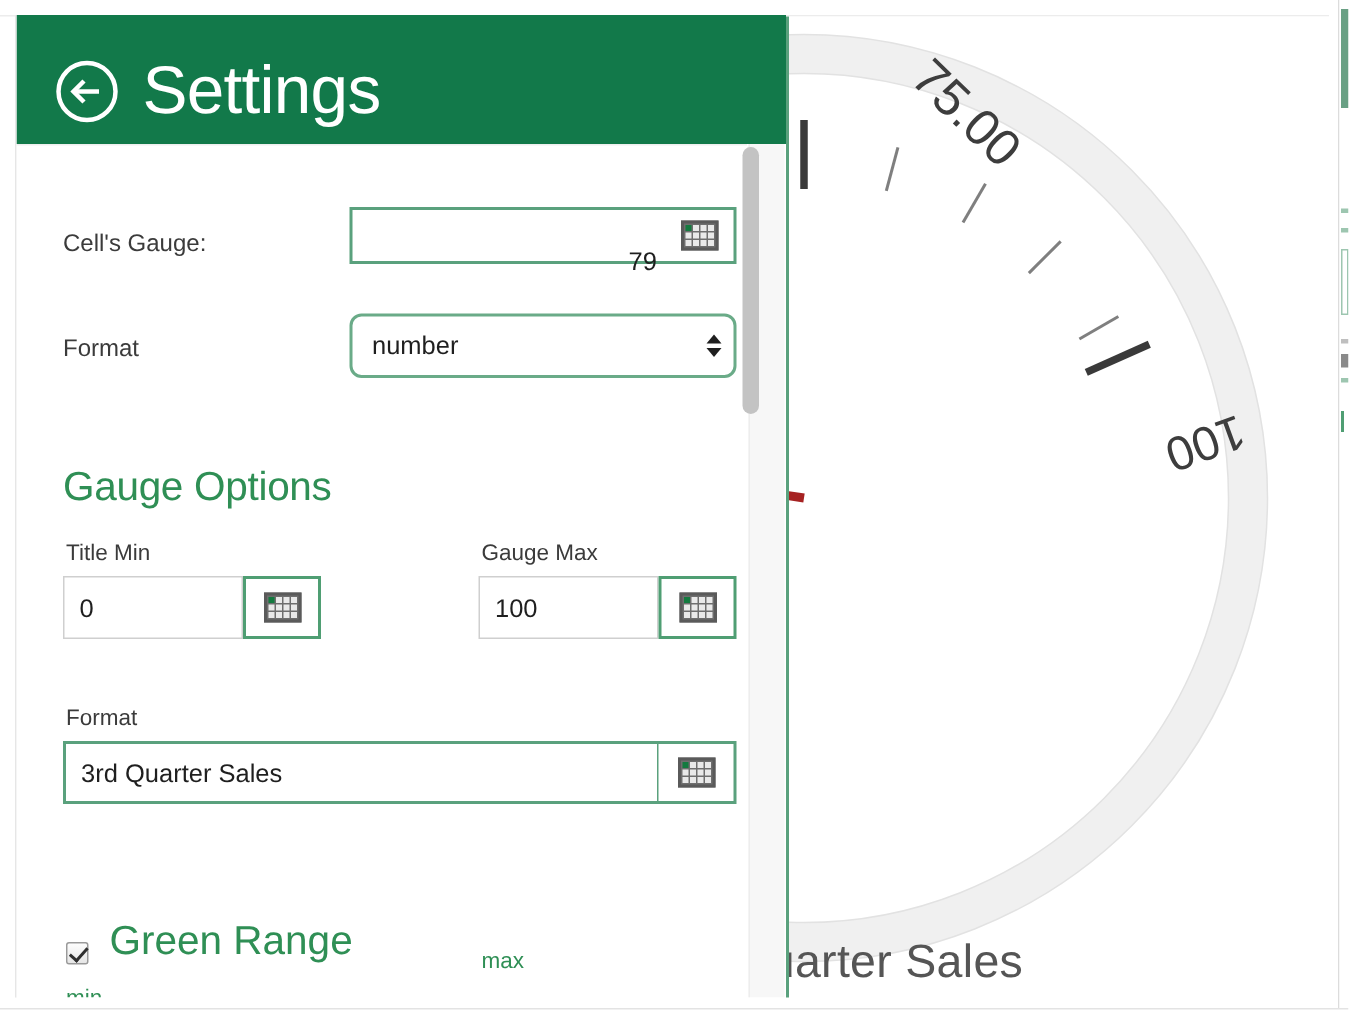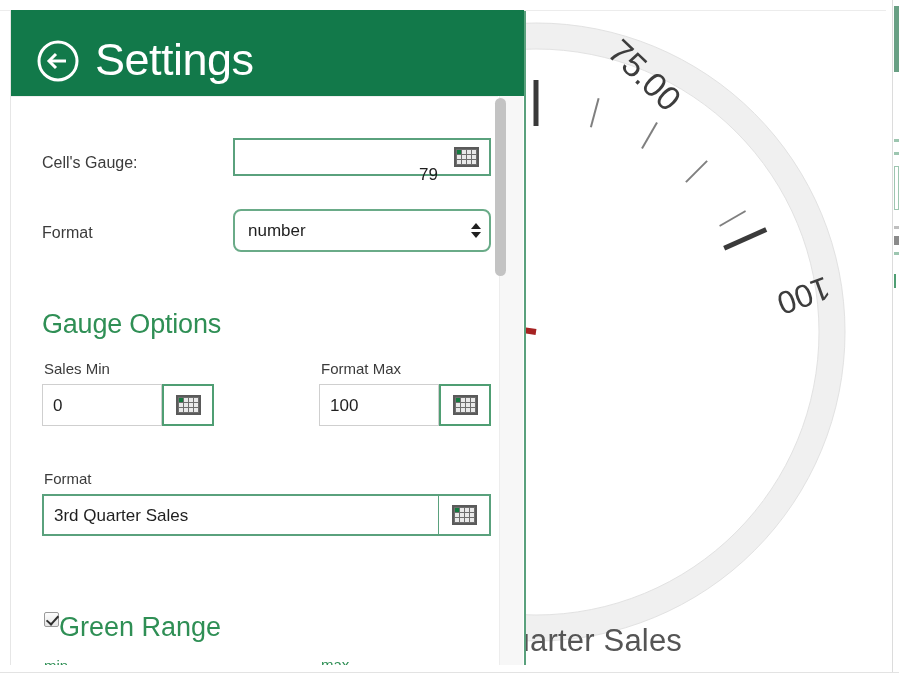--- a/index.html
+++ b/index.html
@@ -218,42 +218,42 @@
         <div class="row sel-wrap" style="left:222px;top:113px;width:258px;height:43px;">
           <span class="sel-text">number</span>
           <span class="sel-arrows">
             <span class="tri-up"></span>
             <span class="tri-dn"></span>
           </span>
         </div>
 
         <div class="row section-h" style="left:31px;top:213px;">Gauge Options</div>
 
-        <div class="row lbl-sm" style="left:33px;top:264px;">Sales Min</div>
+        <div class="row lbl-sm" style="left:33px;top:264px;">Title Min</div>
         <div class="row field-gray" style="left:31px;top:288px;width:120px;height:42px;display:flex;align-items:center;">
           <span class="field-val" style="margin-left:10px;">0</span>
         </div>
         <div class="row icon-btn-green" style="left:151px;top:288px;width:52px;height:42px;">
           <span class="ss-icon">
             <i class="hl"></i>
               <i></i>
               <i></i>
               <i></i>
             <i></i>
               <i></i>
               <i></i>
               <i></i>
             <i></i>
               <i></i>
               <i></i>
               <i></i>
           </span>
         </div>
 
-        <div class="row lbl-sm" style="left:310px;top:264px;">Format Max</div>
+        <div class="row lbl-sm" style="left:310px;top:264px;">Gauge Max</div>
         <div class="row field-gray" style="left:308px;top:288px;width:120px;height:42px;display:flex;align-items:center;">
           <span class="field-val" style="margin-left:10px;">100</span>
         </div>
         <div class="row icon-btn-green" style="left:428px;top:288px;width:52px;height:42px;">
           <span class="ss-icon">
             <i class="hl"></i>
               <i></i>
               <i></i>
               <i></i>
             <i></i>
@@ -282,26 +282,26 @@
                 <i></i>
                 <i></i>
               <i></i>
                 <i></i>
                 <i></i>
                 <i></i>
             </span>
           </span>
         </div>
 
-        <div class="row" style="left:33px;top:516px;display:flex;align-items:flex-start;">
+        <div class="row" style="left:33px;top:516px;display:flex;align-items:flex-end;gap:14px;">
           <span class="chk"></span>
           <span class="green-h">Green Range</span>
         </div>
         <div class="row minmax" style="left:33px;top:561px;">min</div>
-        <div class="row minmax" style="left:310px;top:560px;">max</div>
+        <div class="row minmax" style="left:310px;top:536px;">max</div>
       </div>
     </div>
 
     <div class="vscroll-track"></div>
   </div>
   <div class="vscroll-thumb"></div>
 
   <div class="right-divider"></div>
   <div class="far-right-strip"></div>
   <div class="ghost-top"></div>

